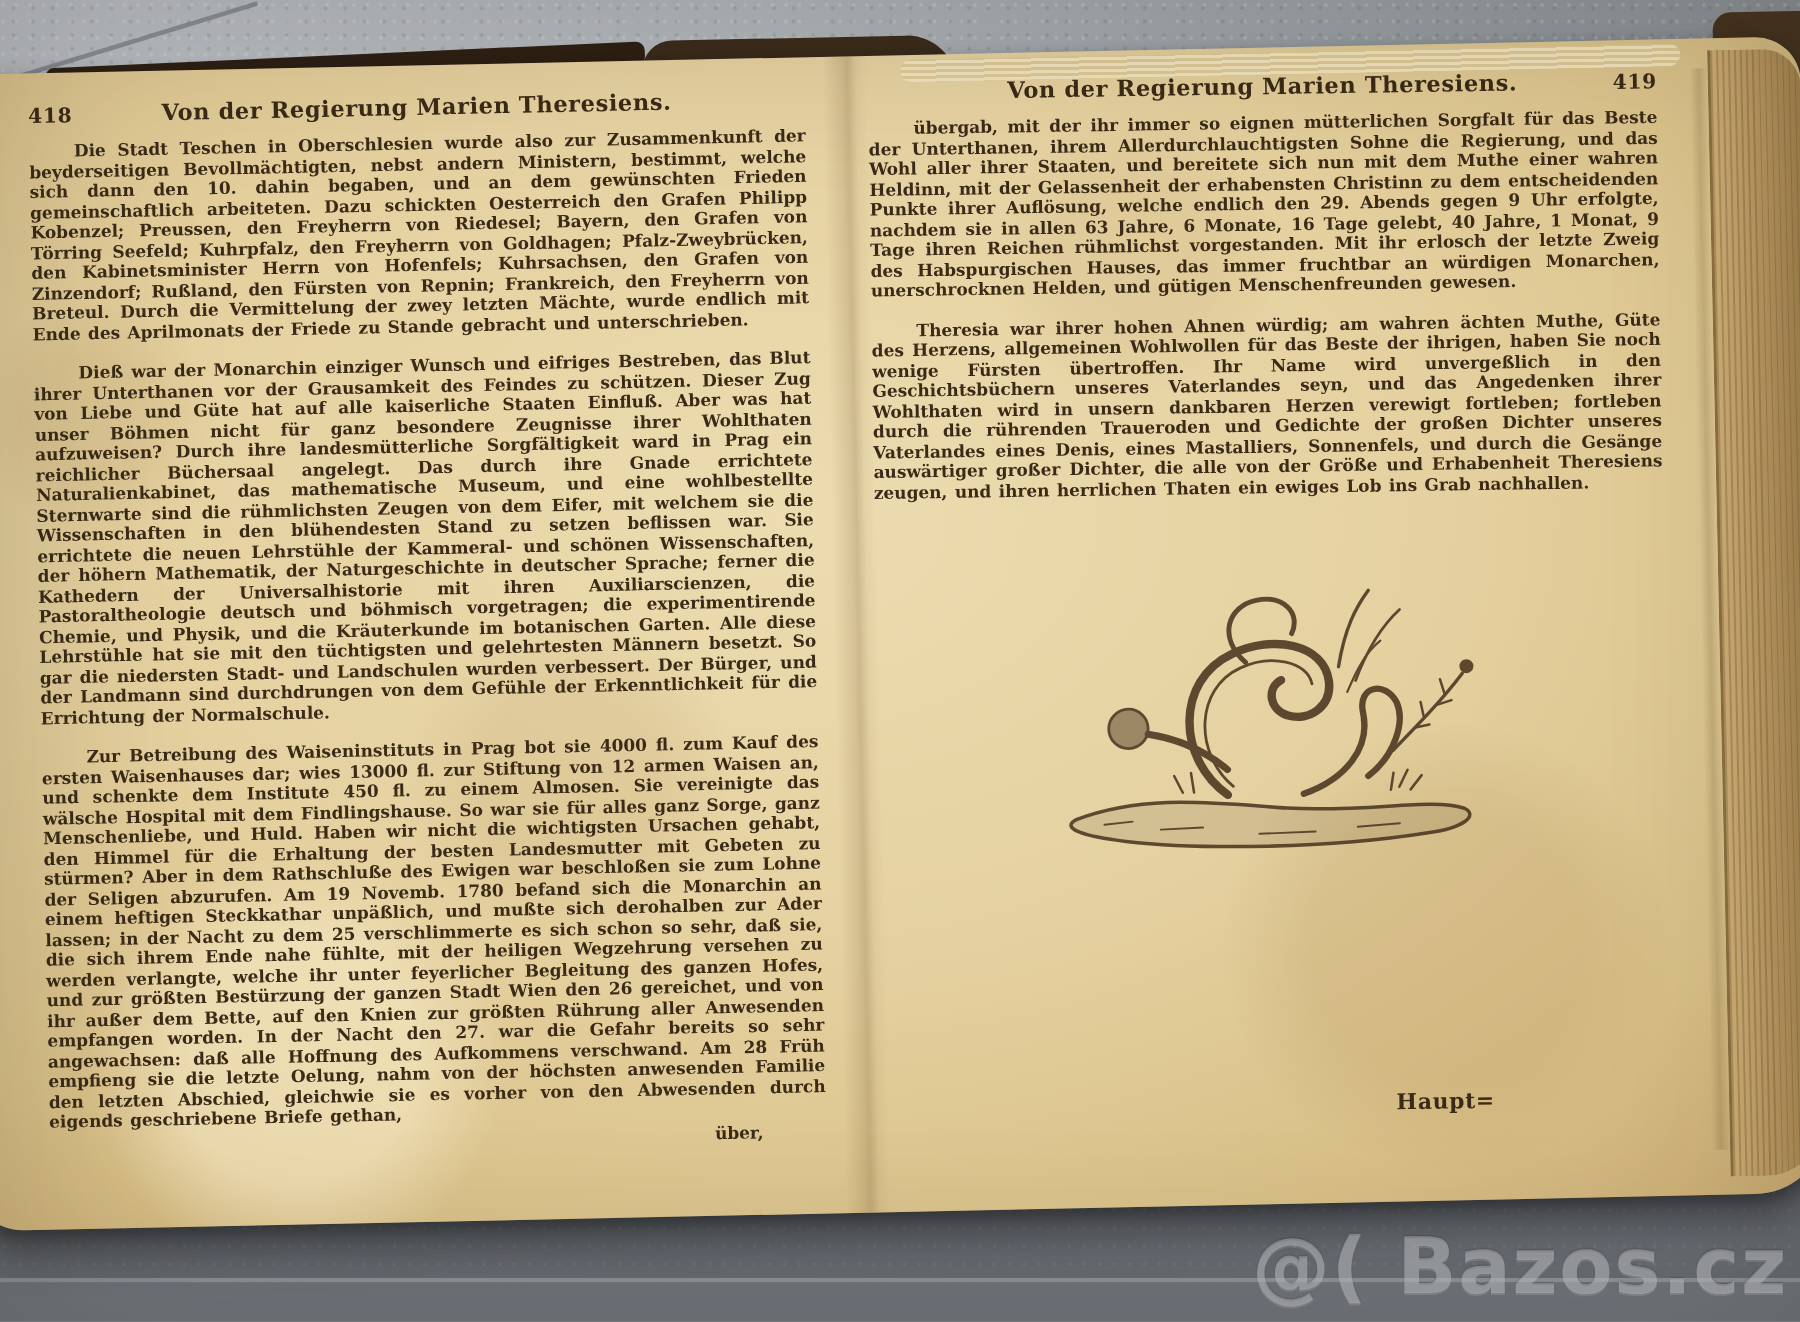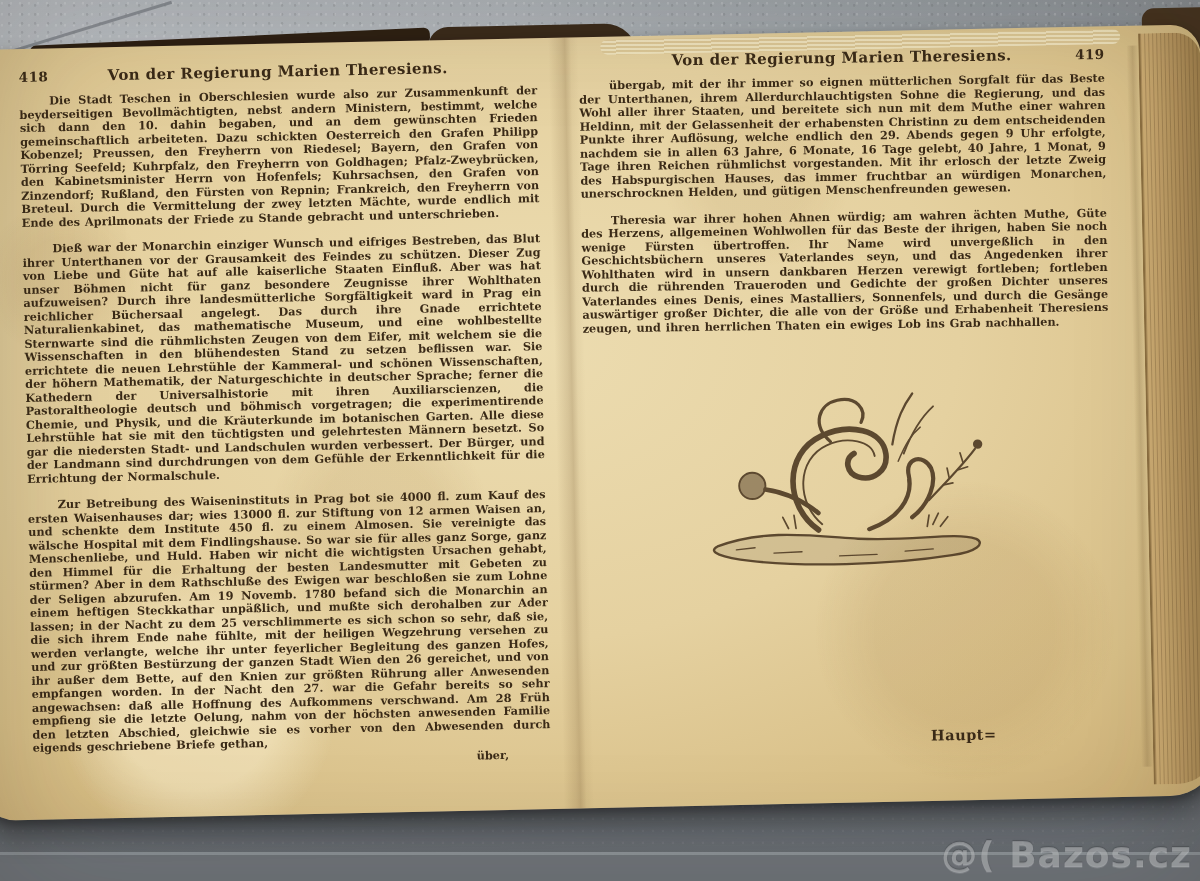--- a/index.html
+++ b/index.html
@@ -74,21 +74,21 @@
   .catchword{font-size:11.3px;font-weight:bold;text-align:right;padding-right:42px;margin-top:2px;}
   .catchword-right{font-size:14.5px;font-weight:bold;text-align:right;
         padding-right:118px;margin-top:148px;letter-spacing:.5px;}
   .ornament-wrap{margin-top:54px;text-align:center;}
   .ornament-wrap svg{opacity:.88;}
 
   
   .photo-vignette{position:absolute;inset:0;pointer-events:none;z-index:8;
         box-shadow:inset 0 0 130px rgba(40,35,25,.20);}
   .watermark{position:absolute;right:8px;bottom:6px;z-index:9;
-        font-family:"DejaVu Sans",sans-serif;font-size:36px;font-weight:bold;
+        font-family:"DejaVu Sans",sans-serif;font-size:52px;font-weight:bold;
         color:rgba(206,208,210,.42);letter-spacing:1px;
         text-shadow:0 1px 0 rgba(255,255,255,.12), 0 -1px 1px rgba(0,0,0,.18);}
 </style>
 </head>
 <body>
 
 <div class="scene">
 
   <div class="floor-top"></div>
   <div class="grout-tl"></div>

